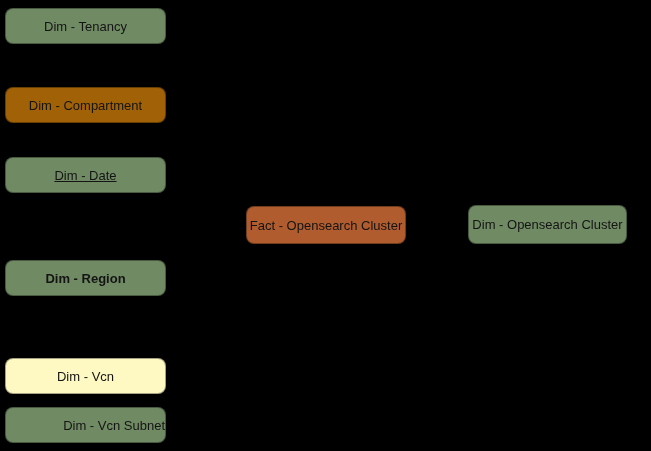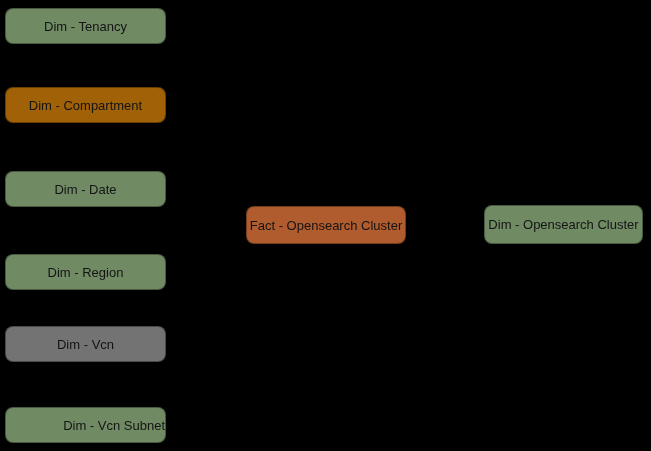--- a/index.html
+++ b/index.html
@@ -30,30 +30,30 @@
     white-space: nowrap;
     cursor: default;
   }
   .dim-node  { background: #708b64; }
   .fact-node { background: #b05c2e; }
 
   
   .left-node { left: 5px; width: 161px; height: 36px; }
   .pos-0 { top: 8px;   }
   .pos-1 { top: 87px;  }
-  .pos-2 { top: 171px; }
-  .pos-3 { top: 254px; }
+  .pos-2 { top: 157px; text-decoration: underline; }
+  .pos-3 { top: 260px; font-weight: bold; }
   .pos-4 { top: 326px; }
   .pos-5 { top: 407px; justify-content: flex-end; }
 
   
   .center-node { left: 246px; top: 206px; width: 160px; height: 38px; }
 
   
-  .right-node { left: 484px; top: 205px; width: 159px; height: 39px; }
+  .right-node { left: 468px; top: 205px; width: 159px; height: 39px; }
 </style>
 </head>
 <body>
 
 <div class="canvas" style="background-color: rgb(0, 0, 0);">
 
   <div class="node dim-node left-node pos-0" style="background-color: rgb(112, 139, 100); color: rgb(20, 20, 20);">
     <span>Dim - Tenancy</span>
   </div>
 
@@ -62,21 +62,21 @@
   </div>
 
   <div class="node dim-node left-node pos-2" style="background-color: rgb(112, 139, 100); color: rgb(20, 20, 20);">
     <span>Dim - Date</span>
   </div>
 
   <div class="node dim-node left-node pos-3" style="background-color: rgb(112, 139, 100); color: rgb(20, 20, 20);">
     <span>Dim - Region</span>
   </div>
 
-  <div class="node dim-node left-node pos-4" style="background-color: #737373; color: rgb(20, 20, 20);">
+  <div class="node dim-node left-node pos-4" style="background-color: #fef9c3; color: rgb(20, 20, 20); margin-top: 32px;">
     <span>Dim - Vcn</span>
   </div>
 
   <div class="node dim-node left-node pos-5" style="background-color: rgb(112, 139, 100); color: rgb(20, 20, 20);">
     <span>Dim - Vcn Subnet</span>
   </div>
 
   <div class="node fact-node center-node" style="background-color: rgb(176, 92, 46); color: rgb(20, 20, 20);">
     <span>Fact - Opensearch Cluster</span>
   </div>

